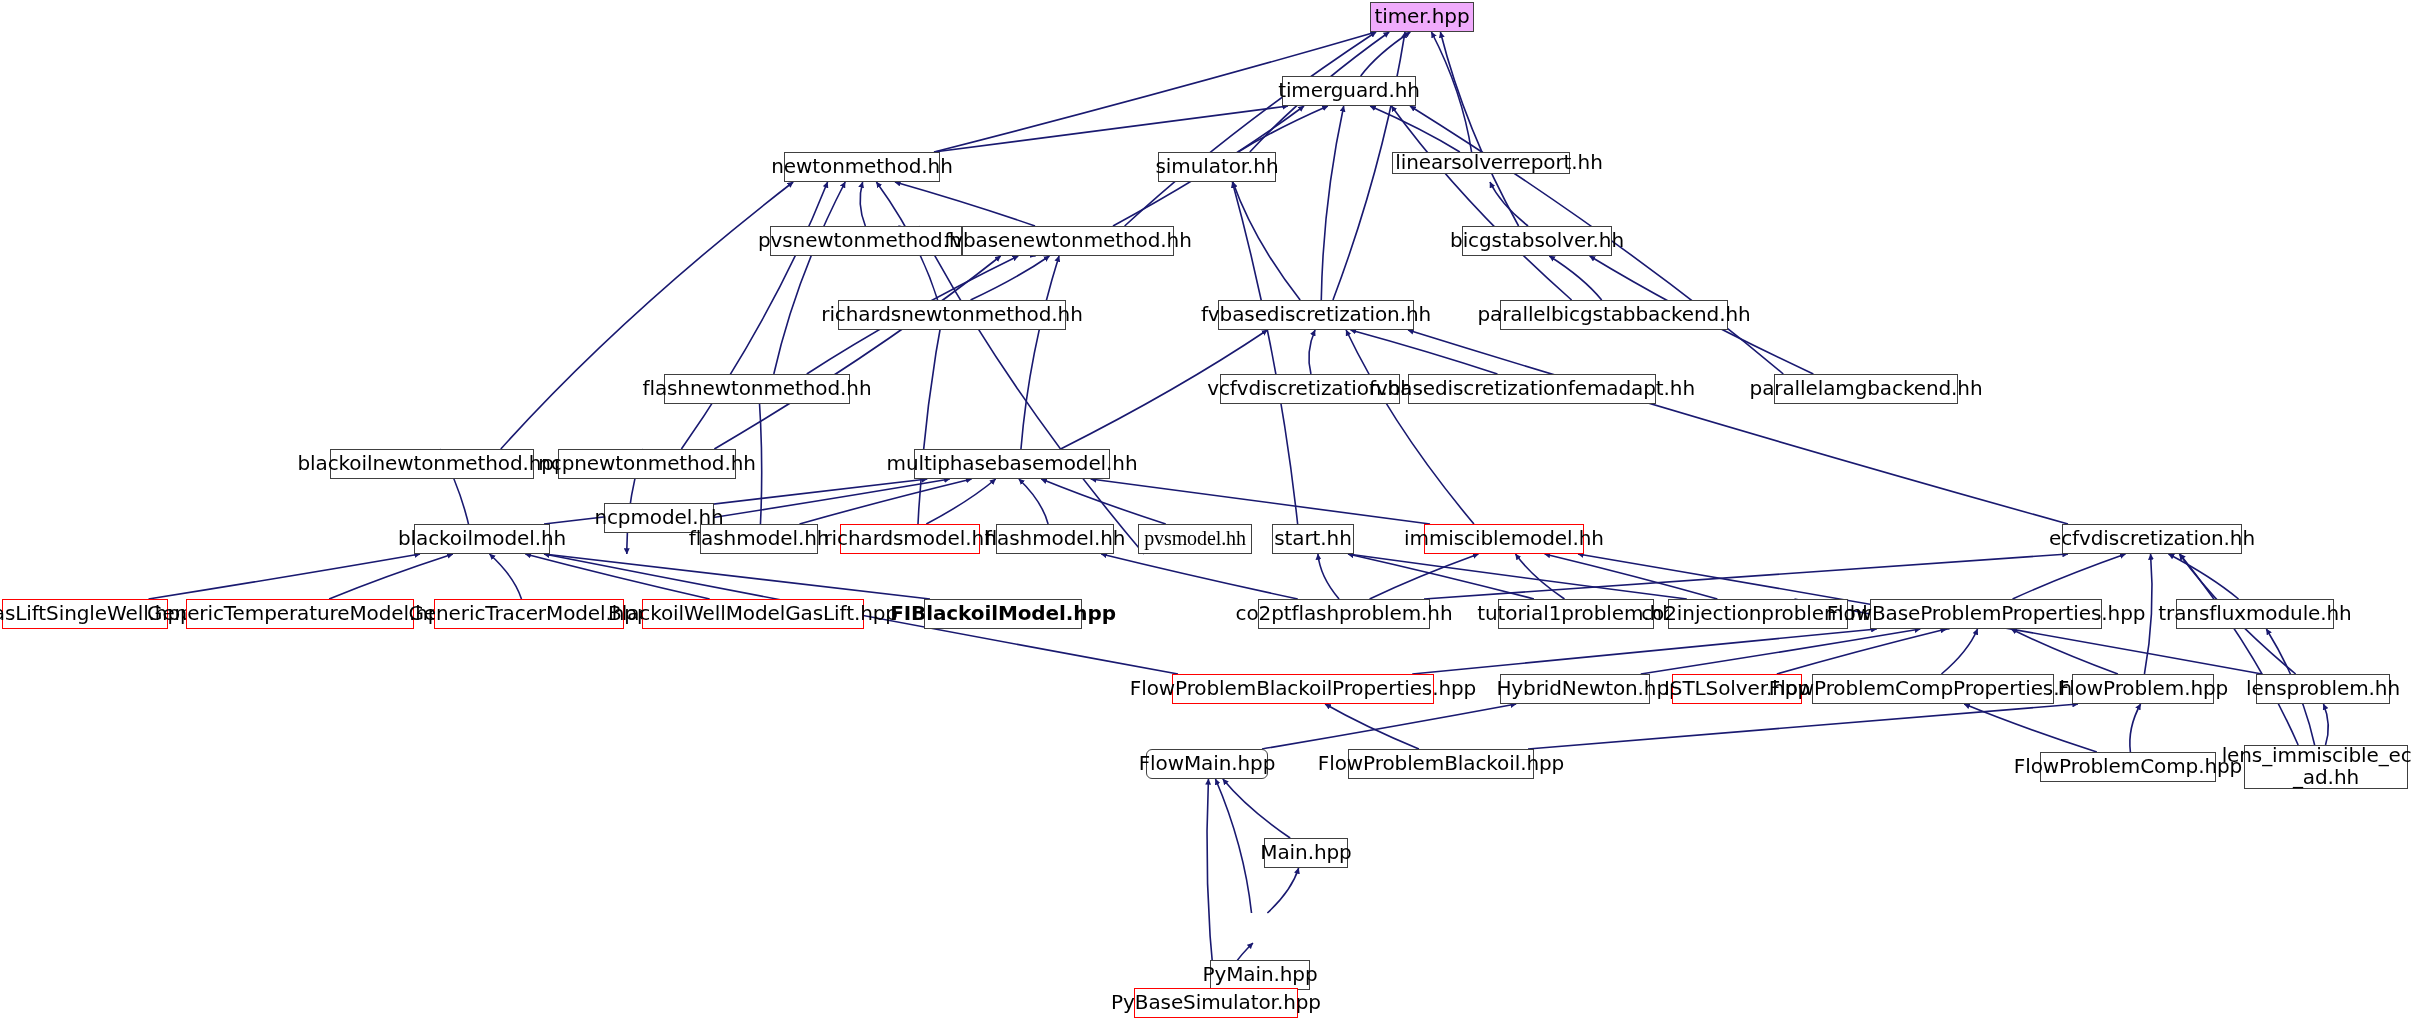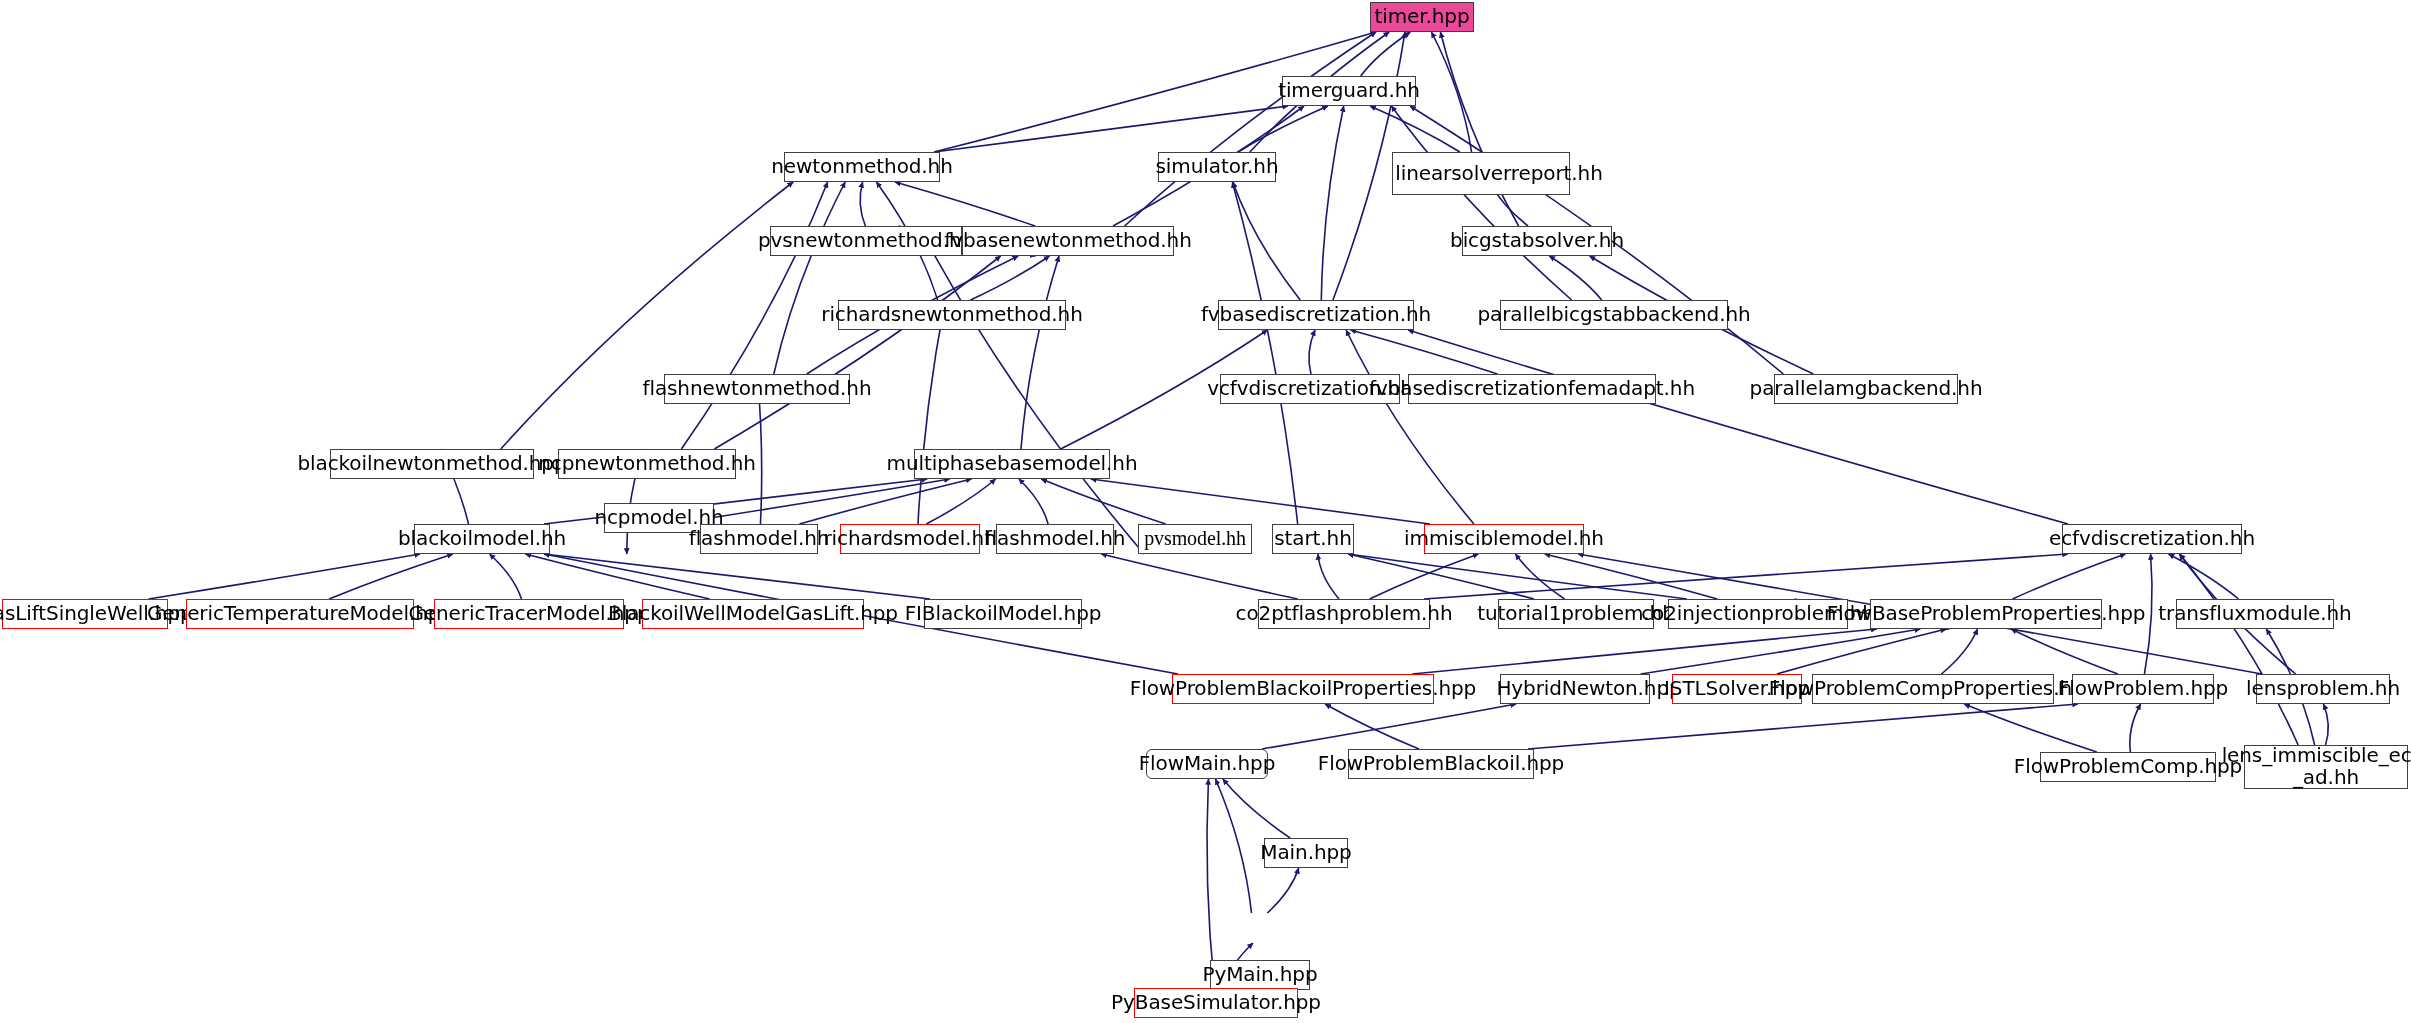--- a/index.html
+++ b/index.html
@@ -36,21 +36,21 @@
     font-size: 20px;
     line-height: 1.08;
     white-space: pre-line;
     letter-spacing: -0.1px;
     padding: 0 4px;
   }
   .node.red {
     border: 1.6px solid #ff0000;
   }
   .node.root {
-    background: #ec4899;
+    background: #f0abfc;
     border: 1.6px solid #404040;
   }
 </style>
 </head>
 <body>
 
 <div id="graph-root">
   <svg id="edge-layer" viewBox="0 0 2411 1023" xmlns="http://www.w3.org/2000/svg">
       <defs>
         <marker id="arrowhead" viewBox="0 0 10 10" refX="9.5" refY="5" markerWidth="6" markerHeight="6" orient="auto-start-reverse" markerUnits="userSpaceOnUse">
@@ -141,21 +141,21 @@
       <path d="M 1251.52 913 Q 1244.211659577319 846 1215.48 779" fill="none" stroke="#191970" stroke-width="1.6" marker-end="url(#arrowhead)"></path>
       <path d="M 1214.56 988 Q 1203.642408035669 883.5 1208.44 779" fill="none" stroke="#191970" stroke-width="1.6" marker-end="url(#arrowhead)"></path>
       <path d="M 1267.36 913 Q 1291.6859348057862 890.5 1298.64 868" fill="none" stroke="#191970" stroke-width="1.6" marker-end="url(#arrowhead)"></path>
       <path d="M 1223.04 988 Q 1229.3134630112434 965.5 1252.96 943" fill="none" stroke="#191970" stroke-width="1.6" marker-end="url(#arrowhead)"></path>
     </svg>
   <div id="node-layer">
       <div class="node root" style="left: 1370px; top: 2px; width: 104px; height: 30px;">timer.hpp</div>
       <div class="node" style="left: 1282px; top: 76px; width: 134px; height: 30px;">timerguard.hh</div>
       <div class="node" style="left: 784px; top: 152px; width: 156px; height: 30px;">newtonmethod.hh</div>
       <div class="node" style="left: 1158px; top: 152px; width: 118px; height: 30px;">simulator.hh</div>
-      <div class="node" style="left: 1392px; top: 152px; width: 178px; height: 43px; padding-left: 40px;">linearsolverreport.hh</div>
+      <div class="node" style="left: 1392px; top: 152px; width: 178px; height: 22px; padding-left: 40px;">linearsolverreport.hh</div>
       <div class="node" style="left: 770px; top: 226px; width: 192px; height: 30px;">pvsnewtonmethod.hh</div>
       <div class="node" style="left: 962px; top: 226px; width: 212px; height: 30px;">fvbasenewtonmethod.hh</div>
       <div class="node" style="left: 1462px; top: 226px; width: 150px; height: 30px;">bicgstabsolver.hh</div>
       <div class="node" style="left: 838px; top: 300px; width: 228px; height: 30px;">richardsnewtonmethod.hh</div>
       <div class="node" style="left: 1218px; top: 300px; width: 196px; height: 30px;">fvbasediscretization.hh</div>
       <div class="node" style="left: 1500px; top: 300px; width: 228px; height: 30px;">parallelbicgstabbackend.hh</div>
       <div class="node" style="left: 664px; top: 374px; width: 186px; height: 30px;">flashnewtonmethod.hh</div>
       <div class="node" style="left: 1220px; top: 374px; width: 180px; height: 30px;">vcfvdiscretization.hh</div>
       <div class="node" style="left: 1408px; top: 374px; width: 248px; height: 30px;">fvbasediscretizationfemadapt.hh</div>
       <div class="node" style="left: 1774px; top: 374px; width: 184px; height: 30px;">parallelamgbackend.hh</div>
@@ -168,21 +168,21 @@
       <div class="node red" style="left: 840px; top: 524px; width: 140px; height: 30px;">richardsmodel.hh</div>
       <div class="node" style="left: 996px; top: 524px; width: 118px; height: 30px;">flashmodel.hh</div>
       <div class="node" style="left: 1138px; top: 524px; width: 114px; height: 30px; font-family: Liberation Serif, serif;">pvsmodel.hh</div>
       <div class="node" style="left: 1272px; top: 524px; width: 82px; height: 30px;">start.hh</div>
       <div class="node red" style="left: 1424px; top: 524px; width: 160px; height: 30px;">immisciblemodel.hh</div>
       <div class="node" style="left: 2062px; top: 524px; width: 180px; height: 30px;">ecfvdiscretization.hh</div>
       <div class="node red" style="left: 2px; top: 599px; width: 166px; height: 30px;">GasLiftSingleWell.hpp</div>
       <div class="node red" style="left: 186px; top: 599px; width: 228px; height: 30px;">GenericTemperatureModel.hpp</div>
       <div class="node red" style="left: 434px; top: 599px; width: 190px; height: 30px;">GenericTracerModel.hpp</div>
       <div class="node red" style="left: 642px; top: 599px; width: 222px; height: 30px;">BlackoilWellModelGasLift.hpp</div>
-      <div class="node" style="left: 924px; top: 599px; width: 158px; height: 30px;">FIBlackoilModel.hpp</div>
+      <div class="node" style="left: 924px; top: 599px; width: 158px; height: 30px; font-weight: bold;">FIBlackoilModel.hpp</div>
       <div class="node" style="left: 1258px; top: 599px; width: 172px; height: 30px;">co2ptflashproblem.hh</div>
       <div class="node" style="left: 1498px; top: 599px; width: 156px; height: 30px;">tutorial1problem.hh</div>
       <div class="node" style="left: 1668px; top: 599px; width: 180px; height: 30px;">co2injectionproblem.hh</div>
       <div class="node" style="left: 1870px; top: 599px; width: 232px; height: 30px;">FlowBaseProblemProperties.hpp</div>
       <div class="node" style="left: 2176px; top: 599px; width: 158px; height: 30px;">transfluxmodule.hh</div>
       <div class="node red" style="left: 1172px; top: 674px; width: 262px; height: 30px;">FlowProblemBlackoilProperties.hpp</div>
       <div class="node" style="left: 1500px; top: 674px; width: 150px; height: 30px; padding-left: 32px;">HybridNewton.hpp</div>
       <div class="node red" style="left: 1672px; top: 674px; width: 130px; height: 30px;">ISTLSolver.hpp</div>
       <div class="node" style="left: 1812px; top: 674px; width: 242px; height: 30px;">FlowProblemCompProperties.hpp</div>
       <div class="node" style="left: 2072px; top: 674px; width: 142px; height: 30px;">FlowProblem.hpp</div>

